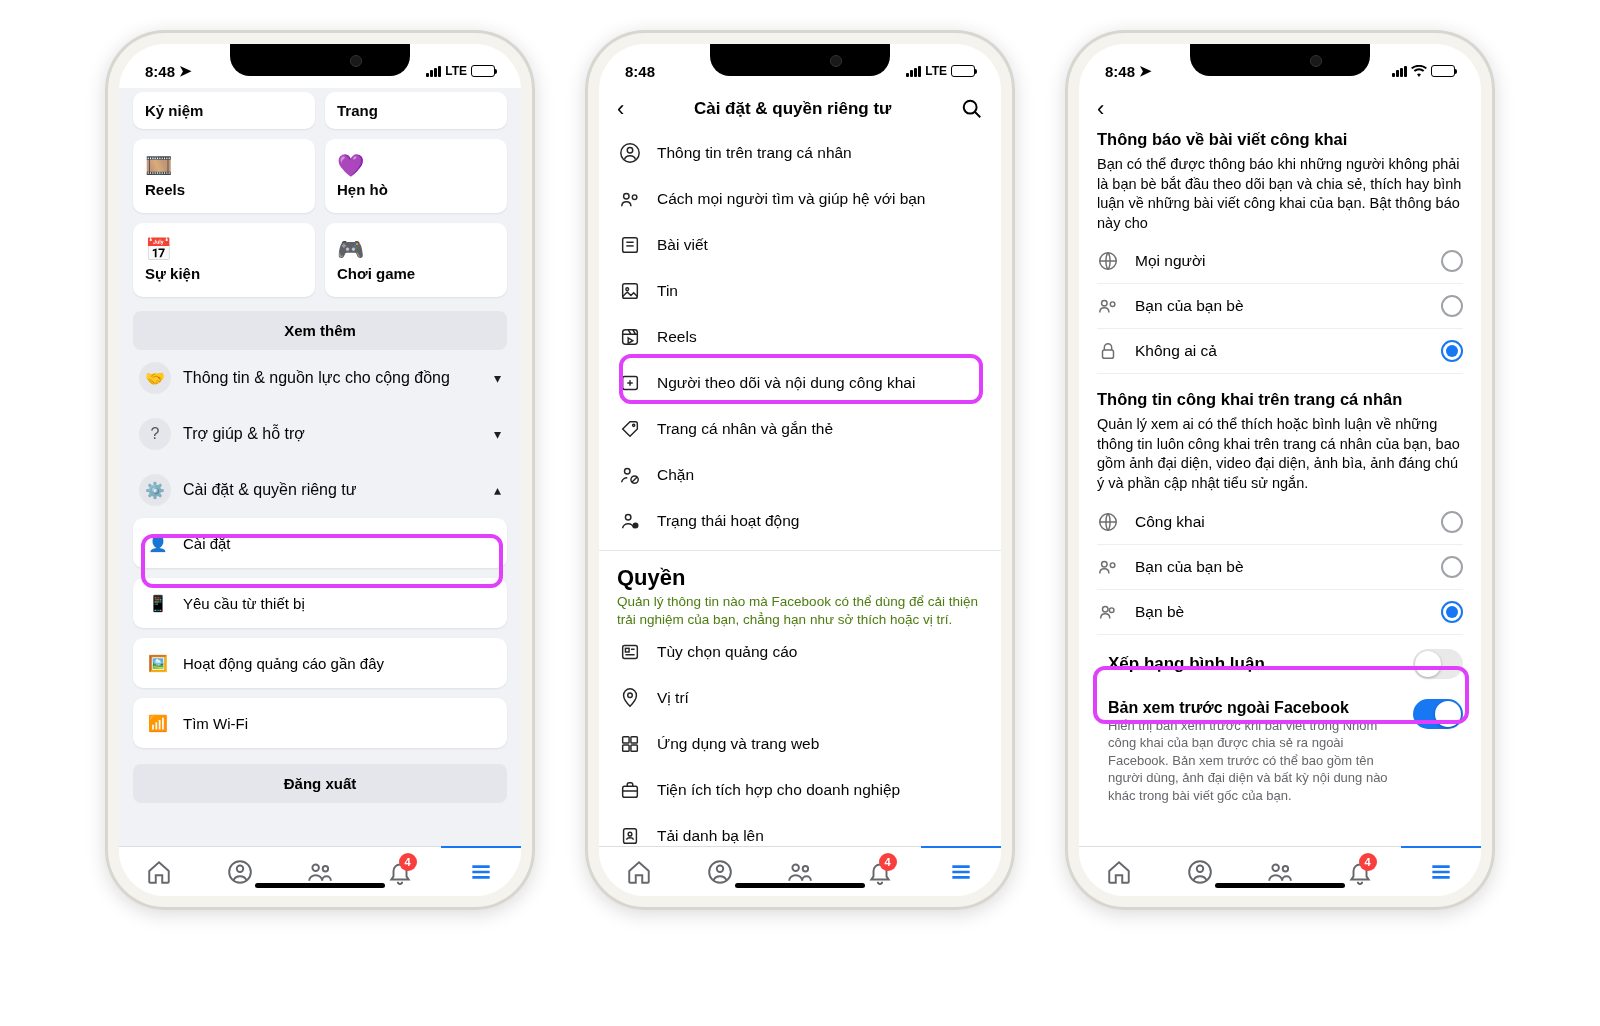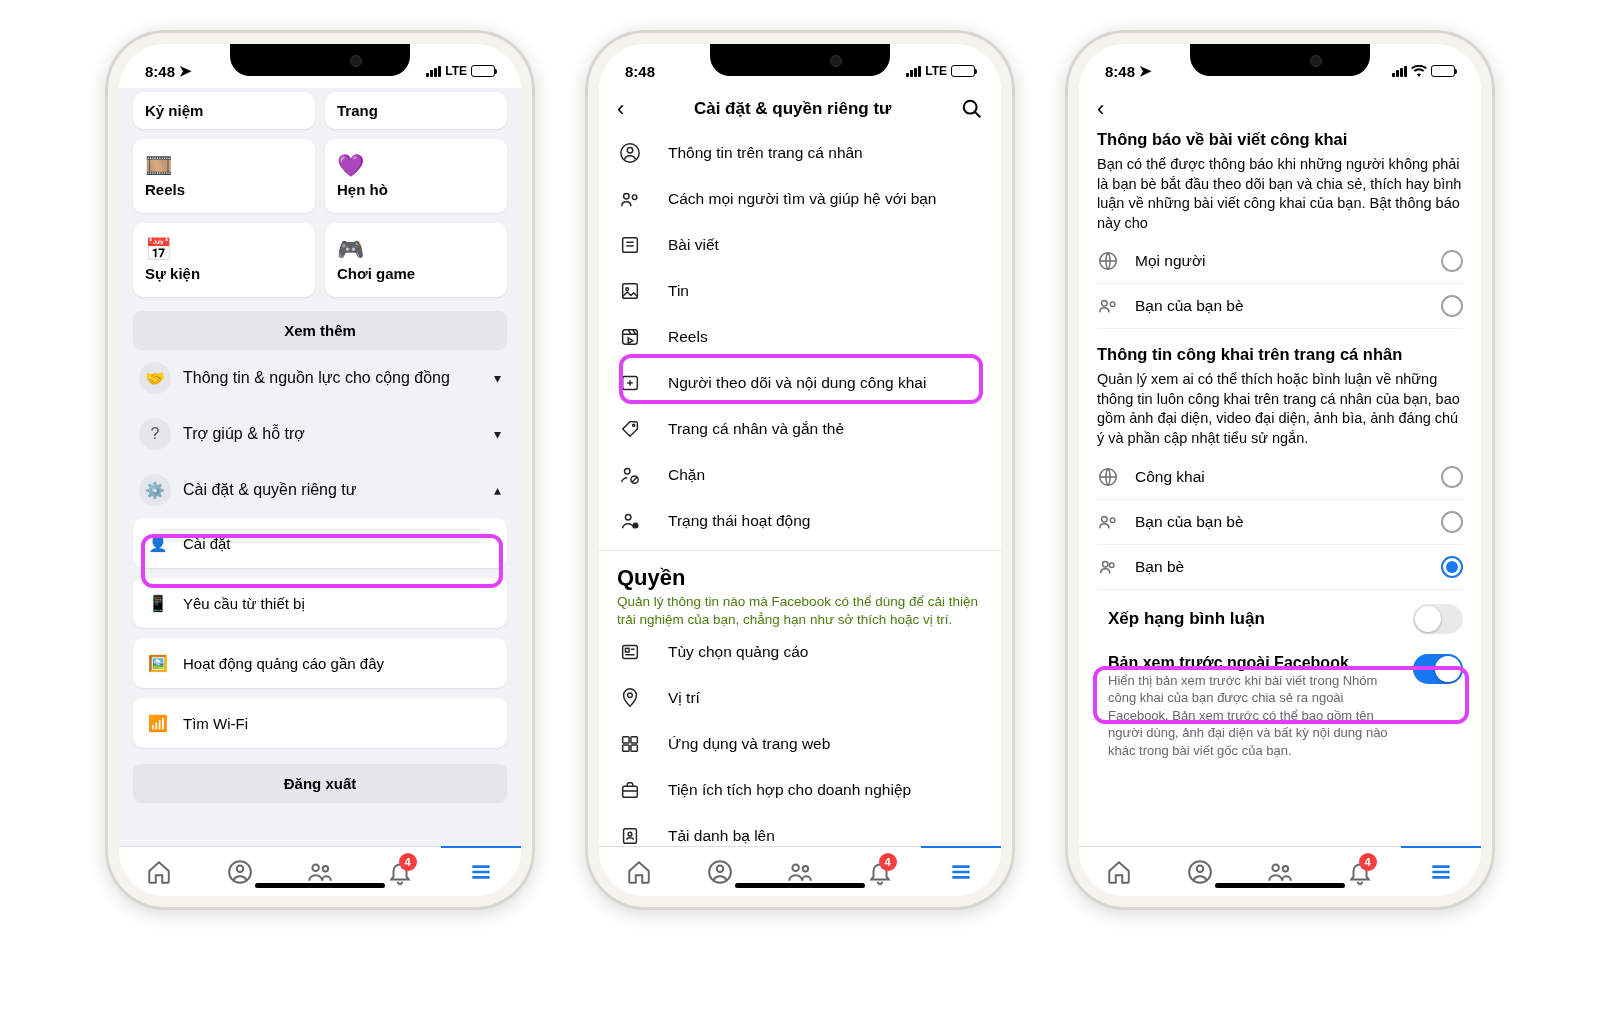--- a/index.html
+++ b/index.html
@@ -88,21 +88,21 @@
 .sub-items { display: flex; flex-direction: column; gap: 10px; padding-bottom: 10px; }
 .sub-item { background: #fff; border-radius: 10px; padding: 14px 14px; display: flex; align-items:center; gap: 14px; font-size: 15px; font-weight: 500; box-shadow: 0 1px 2px rgba(0,0,0,0.08);}
 .sub-icon { width: 22px; height:22px; display:flex; align-items:center; justify-content:center; font-size:16px; color:#555;}
 .logout { background: #e4e6eb; border-radius: 8px; text-align: center; padding: 11px; font-weight: 600; font-size: 15px; margin-top: 6px; }
 
 
 .header2 { display: flex; align-items:center; justify-content:space-between; padding: 8px 18px 8px 18px; }
 .header2 .title { font-size: 17px; font-weight: 700; }
 .back { font-size: 22px; font-weight: 300; }
 .s2-body { flex:1; overflow:hidden; padding: 0 18px; }
-.s2-row { display:flex; align-items:center; gap: 27px; padding: 12px 2px; font-size: 15.5px; color: #050505;}
+.s2-row { display:flex; align-items:center; gap: 16px; padding: 12px 2px; font-size: 15.5px; color: #050505;}
 .s2-icon { width: 22px; height:22px; display:flex; align-items:center; justify-content:center; opacity:0.85;}
 .s2-section-title { font-size: 22px; font-weight: 800; margin-top: 14px; }
 .s2-section-sub { font-size: 13.5px; color: #4d7c0f; line-height: 1.35; margin-top: 2px; }
 .divider { height: 1px; background: #e4e6eb; margin: 6px -18px; }
 
 
 .s3-body { flex:1; overflow:hidden; padding: 0 18px; }
 .s3-h { font-size: 16.5px; font-weight: 700; margin-top: 8px; }
 .s3-p { font-size: 14.5px; color: #050505; line-height: 1.35; margin-top: 6px; margin-bottom: 6px;}
 .s3-row { display:flex; align-items:center; gap: 16px; padding: 11px 0; font-size: 15.5px; border-bottom: 1px solid #eceef0;}
@@ -514,20 +514,30 @@
           <span class="s2-icon">
               <svg viewBox="0 0 24 24" fill="none" stroke="#555" stroke-width="1.6">
                 <circle cx="8" cy="9" r="3"></circle>
                 <circle cx="17" cy="10" r="2.5"></circle>
                 <path d="M3 19c0-3 2-5 5-5s5 2 5 5"></path>
               </svg>
             </span>
           <span>Bạn của bạn bè</span>
           <span class="radio"></span>
         </div>
+        <div class="s3-row">
+          <span class="s2-icon">
+              <svg viewBox="0 0 24 24" fill="none" stroke="#555" stroke-width="1.6">
+                <rect x="6" y="11" width="12" height="9" rx="2"></rect>
+                <path d="M8 11V8a4 4 0 018 0v3"></path>
+              </svg>
+            </span>
+          <span>Không ai cả</span>
+          <span class="radio sel"></span>
+        </div>
 
         <div class="s3-h" style="margin-top:16px">Thông tin công khai trên trang cá nhân</div>
         <div class="s3-p">Quản lý xem ai có thể thích hoặc bình luận về những thông tin luôn công khai trên trang cá nhân của bạn, bao gồm ảnh đại diện, video đại diện, ảnh bìa, ảnh đáng chú ý và phần cập nhật tiểu sử ngắn.</div>
         <div class="s3-row">
           <span class="s2-icon">
               <svg viewBox="0 0 24 24" fill="none" stroke="#555" stroke-width="1.6">
                 <circle cx="12" cy="12" r="9"></circle>
                 <path d="M3 12h18M12 3c3 3 3 15 0 18M12 3c-3 3-3 15 0 18"></path>
               </svg>
             </span>

